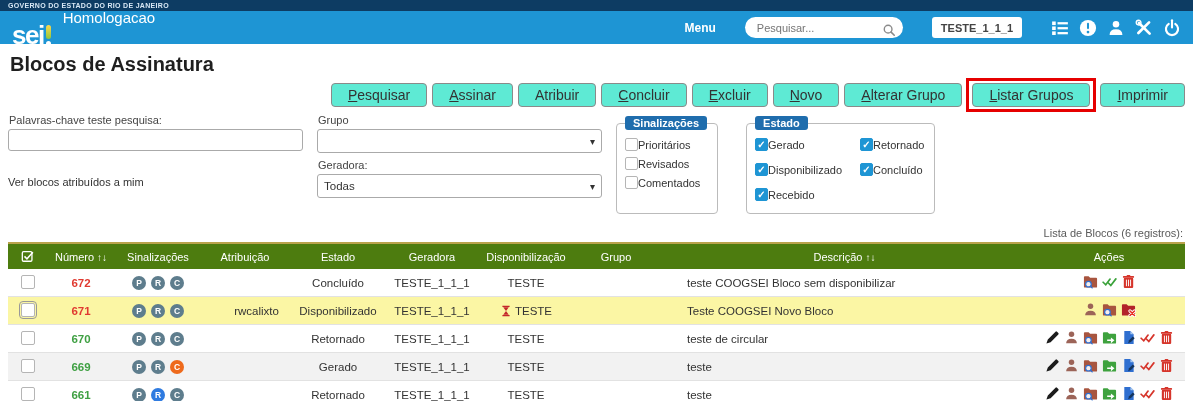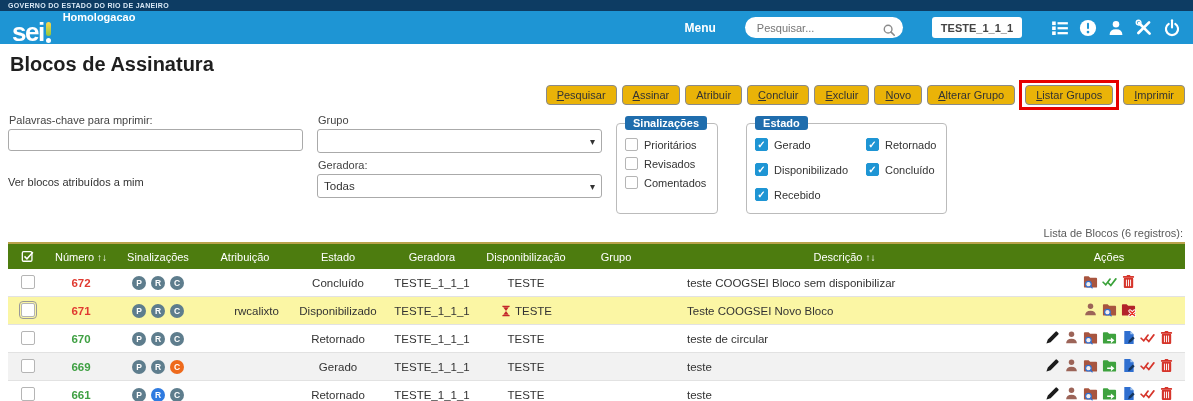--- a/index.html
+++ b/index.html
@@ -7,53 +7,53 @@
   
   .govbar{height:11px;background:#0d3c63;color:#d8e8f5;font-size:7px;font-weight:bold;
     line-height:11px;padding-left:8px;letter-spacing:.3px;}
   
   .appbar{height:33px;background:#1e95d4;display:flex;align-items:center;padding:0 12px;color:#fff;}
   .logo{display:flex;align-items:flex-end;}
   .logo-text{font-size:26px;font-weight:bold;letter-spacing:-1.5px;line-height:24px;color:#fff;}
   .logo-bang{display:inline-flex;flex-direction:column;align-items:center;margin-left:2px;margin-bottom:1px;}
   .logo-bang .stem{width:5px;height:14px;border-radius:2.5px;background:linear-gradient(#ffd84d,#8dc63f);}
   .logo-bang .dot{width:5px;height:5px;border-radius:50%;background:#fff;margin-top:2px;}
-  .env{font-size:11px;font-weight:bold;margin-left:12px;margin-bottom:21px;}
+  .env{font-size:15px;font-weight:normal;margin-left:12px;margin-bottom:21px;}
   .appbar-right{margin-left:auto;display:flex;align-items:center;gap:29px;}
   .menu-label{font-size:12px;font-weight:bold;cursor:pointer;}
   .searchbox{background:#fff;border-radius:11px;height:21px;width:158px;display:flex;align-items:center;
     padding:0 7px 0 10px;box-sizing:border-box;}
   .searchbox input{border:none;outline:none;flex:1;font-size:11px;color:#333;min-width:0;
     font-family:"Liberation Sans",sans-serif;background:transparent;}
   .unit-btn{background:#fff;border:none;border-radius:3px;height:21px;padding:0 9px;font-size:11px;
     font-weight:bold;color:#444;cursor:pointer;font-family:"Liberation Sans",sans-serif;}
   .hicon{width:18px;height:18px;display:inline-flex;cursor:pointer;}
   .hicon svg{width:18px;height:18px;}
   
   main{padding:2px 8px 0 8px;}
   h1{font-size:20px;font-weight:bold;color:#1f1f1f;margin:7px 0 0 2px;}
   .toolbar{display:flex;justify-content:flex-end;align-items:center;gap:5px;margin:4px 0 4px;height:30px;}
-  .btn{font-size:11px;border:1px solid #8a8a8a;border-radius:4px;background:#eab308;padding:3px 10px;
+  .btn{font-size:14px;border:1px solid #8a8a8a;border-radius:4px;background:#5eead4;padding:3px 16px;
     color:#333;cursor:pointer;white-space:nowrap;font-family:"Liberation Sans",sans-serif;}
   .red-frame{display:inline-block;border:3px solid #e60000;padding:2px 3px;margin:-6px -1px;}
   
   .filters{display:flex;align-items:flex-start;margin-top:2px;}
   .f-label{display:block;font-size:11px;color:#444;margin:0 0 3px 1px;}
   .col1{width:295px;}
   .col1 input{width:100%;height:22px;border:1px solid #aaa;border-radius:3px;box-sizing:border-box;
     font-size:11.5px;padding:0 6px;font-family:"Liberation Sans",sans-serif;}
   .mine-link{display:block;margin-top:25px;font-size:11px;color:#333;cursor:pointer;}
   .col2{width:285px;margin-left:14px;}
   .fakeselect{height:22px;border:1px solid #aaa;border-radius:3px;background:#fff;display:flex;
     align-items:center;justify-content:space-between;padding:0 6px;font-size:11.5px;color:#333;cursor:pointer;}
   .fakeselect .chev{font-size:10px;color:#333;}
   .fieldsets{display:flex;gap:28px;margin-left:14px;margin-top:2px;}
   fieldset{border:1px solid #bbb;border-radius:4px;padding:2px 10px 6px 8px;margin:0;}
   legend{background:#1f6dad;color:#fff;font-size:11px;font-weight:bold;padding:1px 8px;border-radius:3px;}
-  .cbrow{display:flex;align-items:center;gap:6px;font-size:11px;color:#333;margin:6px 0;white-space:nowrap;}
+  .cbrow{display:flex;align-items:center;gap:0;font-size:11px;color:#333;margin:6px 0;white-space:nowrap;}
   .cb{width:13px;height:13px;border:1px solid #b5b5b5;border-radius:2px;background:#fff;box-sizing:border-box;
     display:inline-flex;align-items:center;justify-content:center;flex:0 0 13px;cursor:pointer;}
   .cb.checked{background:#1e95d4;border-color:#1e95d4;color:#fff;font-size:10px;font-weight:bold;}
   .state-grid{display:grid;grid-template-columns:auto auto;column-gap:18px;}
   
   .caption{text-align:right;font-size:11px;color:#5a5a5a;margin:13px 2px 3px;}
   table{width:100%;border-collapse:collapse;border-top:2px solid #b9a24b;}
   thead th{background:#4d7c0f;color:#fff;font-size:11px;font-weight:normal;height:23px;text-align:center;
     white-space:nowrap;}
   .sort{font-size:10px;margin-left:3px;}
@@ -157,21 +157,21 @@
       <button class="btn"><u>C</u>oncluir</button>
       <button class="btn"><u>E</u>xcluir</button>
       <button class="btn"><u>N</u>ovo</button>
       <button class="btn"><u>A</u>lterar Grupo</button>
       <span class="red-frame"><button class="btn"><u>L</u>istar Grupos</button></span>
       <button class="btn"><u>I</u>mprimir</button>
     </div>
 
   <div class="filters">
     <div class="col1">
-      <label class="f-label">Palavras-chave para mprimir:</label>
+      <label class="f-label">Palavras-chave teste pesquisa:</label>
       <input type="text" value="" style="">
       <span class="mine-link">Ver blocos atribuídos a mim</span>
     </div>
     <div class="col2">
       <label class="f-label">Grupo</label>
       <div class="fakeselect">
         <span></span>
         <span class="chev">▾</span>
       </div>
       <label class="f-label" style="margin-top:6px">Geradora:</label>

